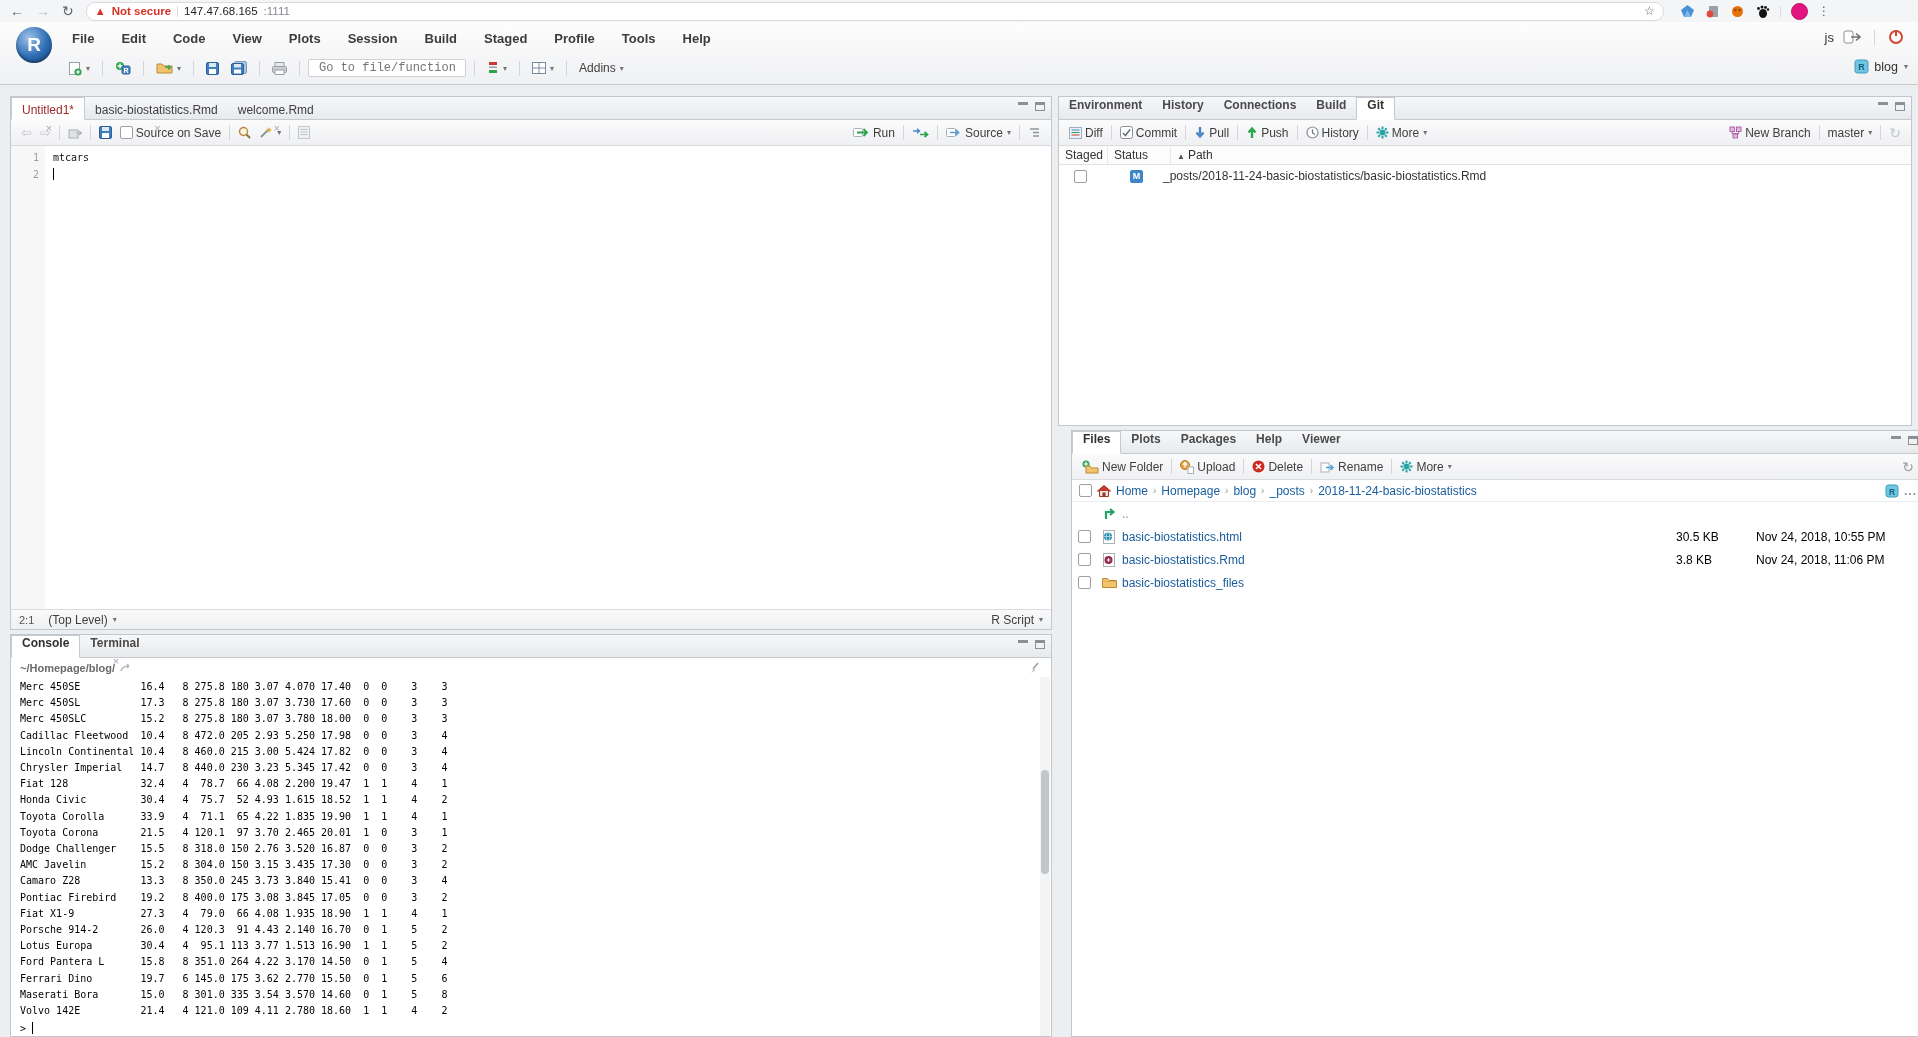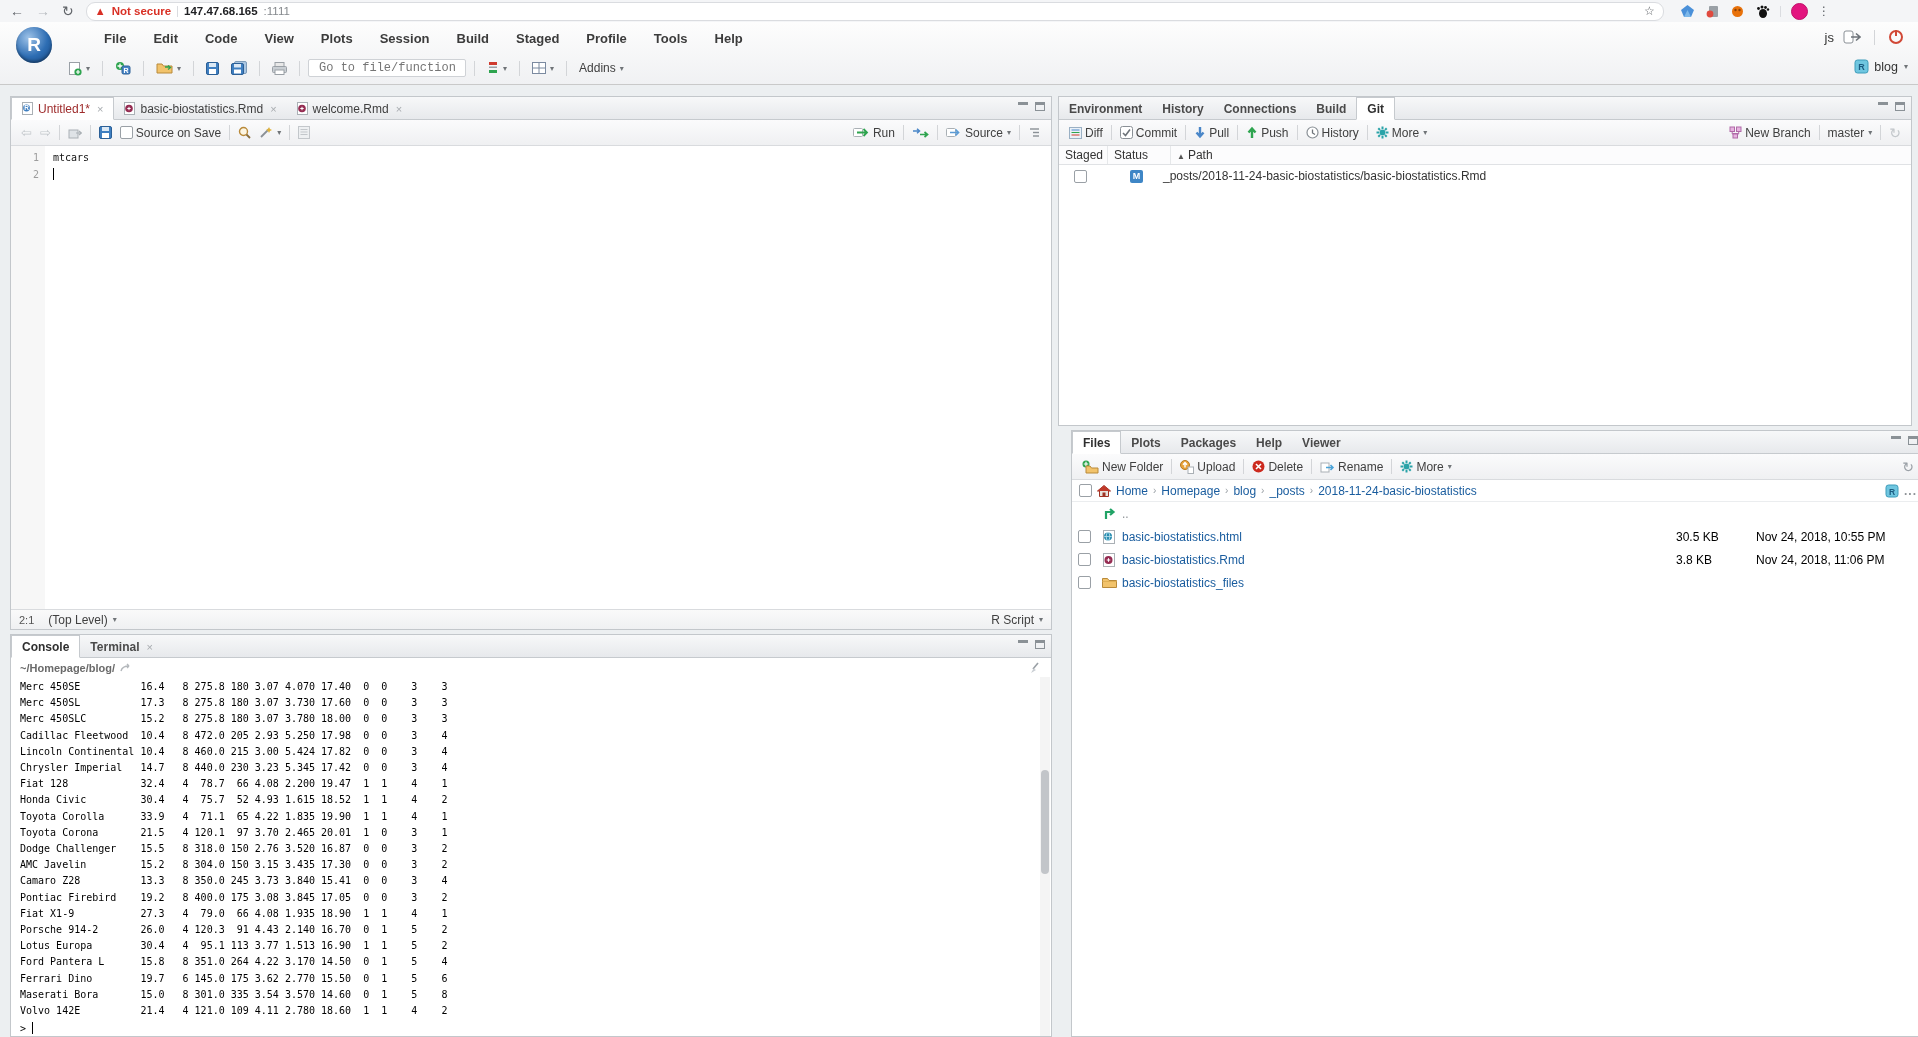--- a/index.html
+++ b/index.html
@@ -8,53 +8,53 @@
   svg{display:block;}
   
   .browser-bar{position:absolute;top:0;left:0;right:0;height:22px;background:#f4f5f7;
     border-bottom:1px solid #d8dade;display:flex;align-items:center;padding:0 10px;gap:12px;}
   .nav-glyph{font-size:14px;line-height:1;color:#5f6368;}
   .nav-glyph.disabled{color:#b6babf;}
   .omnibox{flex:0 0 auto;width:1560px;height:17px;background:#fff;border:1px solid #dadce0;
     border-radius:9px;display:flex;align-items:center;padding:0 8px;gap:6px;font-size:11.5px;}
   .notsecure{color:#d93025;font-weight:bold;}
   .omni-div{width:1px;height:11px;background:#dadce0;}
-  .url-host{color:#202124;font-weight:bold;}
+  .url-host{color:#202124;}
   .url-port{color:#85898d;}
   .omni-star{margin-left:auto;color:#5f6368;font-size:12px;}
   .ext-strip{display:flex;align-items:center;gap:10px;margin-left:4px;}
   .avatar{width:15px;height:15px;border-radius:50%;background:#e3147f;border:1px solid #c01069;}
   .kebab{color:#5f6368;font-size:12px;letter-spacing:0;}
   
   .rs-header{position:absolute;top:22px;left:0;right:0;height:62px;
     background:linear-gradient(#fdfdfd,#f0f1f3);border-bottom:1px solid #c9c9c9;}
   .rlogo{position:absolute;left:16px;top:5px;width:36px;height:36px;border-radius:50%;
     background:radial-gradient(circle at 35% 30%,#9dc2e8,#2d6db3 55%,#16457e);
     color:#fff;font-weight:bold;font-size:19px;display:flex;align-items:center;justify-content:center;
     box-shadow:inset 0 -2px 3px rgba(0,0,0,.35);}
-  .menu-row{height:32px;display:flex;align-items:center;padding-left:72px;gap:27px;margin-left:32px;}
+  .menu-row{height:32px;display:flex;align-items:center;padding-left:72px;gap:27px;}
   .menu-item{font-size:13px;font-weight:600;color:#3c3c3c;}
   .menu-right{position:absolute;right:14px;top:7px;display:flex;align-items:center;gap:9px;font-size:13px;color:#333;}
   .tool-row{height:28px;display:flex;align-items:center;padding-left:64px;gap:4px;}
   .tbtn{display:flex;align-items:center;gap:3px;padding:2px 4px;border-radius:2px;font-size:12px;color:#404040;}
   .sep{width:1px;height:15px;background:#d3d5d8;margin:0 4px;flex:0 0 aupx;}
   .caret{font-size:8px;color:#707478;margin-left:1px;}
   .goto-box{width:148px;height:16px;border:1px solid #cfd2d6;border-radius:2px;background:#fff;
     display:flex;align-items:center;padding:0 4px;gap:4px;}
   .goto-box input{border:none;outline:none;flex:1;font-size:12px;color:#333;background:transparent;font-family:Liberation Mono, monospace;}
   .proj-right{position:absolute;right:10px;top:37px;display:flex;align-items:center;gap:5px;font-size:12.5px;color:#333;}
   
   .pane{position:absolute;background:#fff;border:1px solid #c3c7cb;box-sizing:border-box;display:flex;flex-direction:column;}
   #pane-source{left:10px;top:96px;width:1042px;height:534px;}
   #pane-console{left:10px;top:634px;width:1042px;height:403px;}
   #pane-git{left:1058px;top:96px;width:854px;height:330px;}
   #pane-files{left:1058px;top:430px;width:854px;height:607px;margin-left:13px;}
   .tabbar{display:flex;align-items:flex-end;height:22px;background:linear-gradient(#f7f8f9,#e7e9ec);
     border-bottom:1px solid #c6cace;position:relative;flex:0 0 auto;}
-  .tab{display:flex;align-items:center;gap:5px;padding:0 10px;height:21px;font-size:12px;color:#3f3f3f;}
+  .tab{display:flex;align-items:center;gap:5px;padding:0 10px;height:21px;font-size:12px;color:#3f3f3f;flex-direction:column;}
   .tab .close-x{color:#a7abaf;font-size:11px;margin-left:2px;}
   .tab.active{background:#fff;border:1px solid #c6cace;border-bottom:1px solid #fff;height:21px;margin-bottom:-1px;}
   .ptab{font-weight:600;color:#2f2f2f;}
   .unsaved{color:#9e2b2b;}
   .winbtns{position:absolute;right:6px;top:5px;display:flex;gap:7px;align-items:center;}
   .ptool{height:25px;display:flex;align-items:center;padding:0 6px;flex:0 0 auto;
     background:linear-gradient(#fbfbfc,#eff0f2);border-bottom:1px solid #d9dbde;font-size:12px;color:#404040;}
   .cb{width:11px;height:11px;border:1px solid #9aa0a6;border-radius:2px;background:#fff;flex:0 0 auto;}
   
   .editor{flex:1;display:flex;overflow:hidden;background:#fff;}

